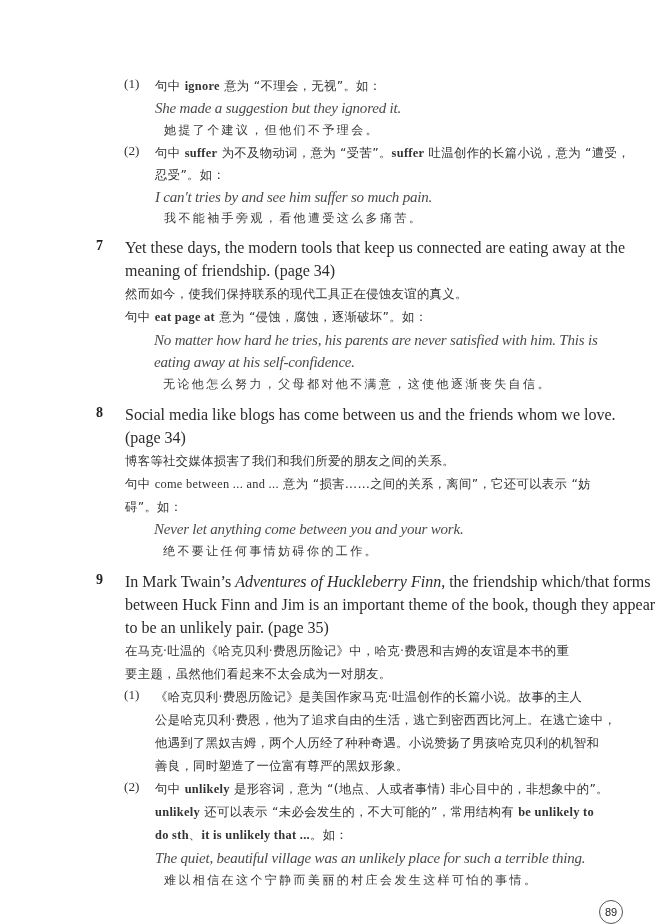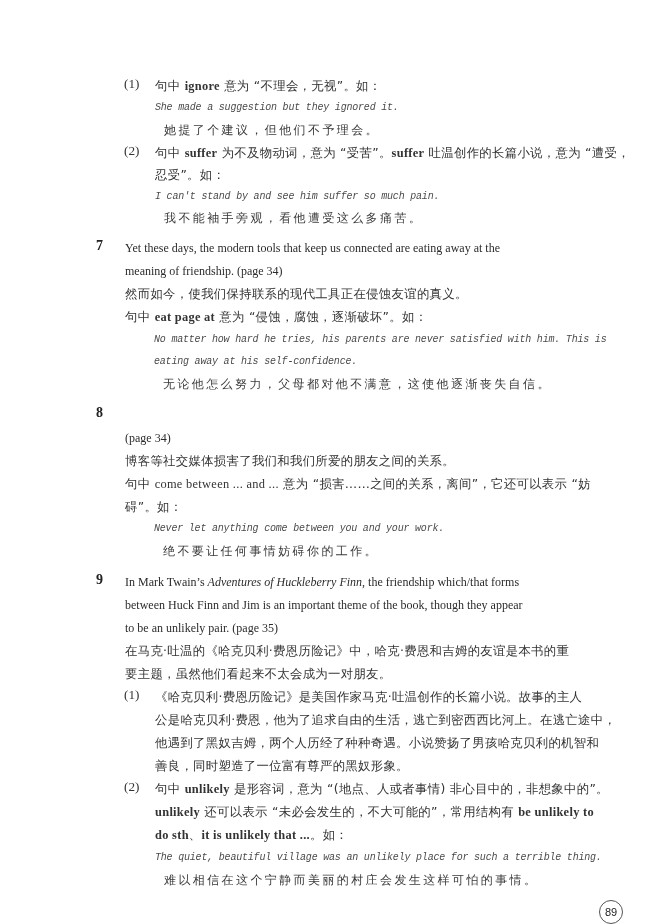--- a/index.html
+++ b/index.html
@@ -1,23 +1,23 @@
 <!DOCTYPE html>
 <html><head>
 <meta charset="utf-8">
 <style>
   html, body { margin: 0; padding: 0; }
   body {
     width: 670px; height: 924px; background: #ffffff; position: relative; overflow: hidden;
     font-family: "Liberation Serif", "DejaVu Serif", serif; color: #2a2a2a;
   }
   .page { position: absolute; left: 0; top: 0; width: 670px; height: 924px; }
-  .line { position: absolute; white-space: nowrap; font-size: 12px; line-height: 20px; color: #2b2b2b; }
+  .line { position: absolute; white-space: nowrap; font-size: 16px; line-height: 20px; color: #2b2b2b; }
   .zh { font-family: "DejaVu Sans", sans-serif; font-size: 12.4px; color: #333; letter-spacing: 0.3px; }
-  .ex-en { font-family: Liberation Mono, monospace; font-size: 10px; color: #4a4a4a; letter-spacing: -0.2px; font-style: italic; }
+  .ex-en { font-family: Liberation Serif, serif; font-size: 15px; color: #4a4a4a; letter-spacing: -0.2px; font-style: italic; }
   .ex-zh { font-family: "DejaVu Sans", sans-serif; font-size: 12px; color: #3a3a3a; letter-spacing: 2.4px; margin-left: 9px; }
   .num { position: absolute; font-weight: bold; font-size: 14px; font-family: "Liberation Serif", serif; color: #222; }
   .sub { position: absolute; font-size: 13.2px; font-family: "Liberation Serif", serif; color: #333; }
   .en { font-family: "Liberation Serif", serif; }
   .b { font-weight: bold; }
   .it { font-style: italic; }
   .pagenum {
     position: absolute; left: 599px; top: 900px; width: 22px; height: 22px; border: 1px solid #555;
     border-radius: 50%; font-size: 11px; text-align: center; line-height: 22px;
     font-family: "Liberation Sans", sans-serif; color: #222; background: #fff;
@@ -33,35 +33,36 @@
     <span>句中 </span><span class="en b">ignore</span><span> 意为 “不理会，无视”。如：</span>
   </div>
   <div class="line ex-en" style="left:155px; top:98px;">She made a suggestion but they ignored it.</div>
   <div class="line ex-zh" style="left:155px; top:120px;">她提了个建议，但他们不予理会。</div>
 
   <div class="sub" style="left:124px; top:143px;">(2)</div>
   <div class="line zh" style="left:155px; top:143px;">
     <span>句中 </span><span class="en b">suffer</span><span> 为不及物动词，意为 “受苦”。</span><span class="en b">suffer</span><span> 吐温创作的长篇小说，意为 “遭受，</span>
   </div>
   <div class="line zh" style="left:155px; top:165px;">忍受”。如：</div>
-  <div class="line ex-en" style="left:155px; top:187px;">I can't stand by and see him suffer so much pain.</div>
+  <div class="line ex-en" style="left:155px; top:187px;">I can't tries by and see him suffer so much pain.</div>
   <div class="line ex-zh" style="left:155px; top:208px;">我不能袖手旁观，看他遭受这么多痛苦。</div>
 
   <div class="num" style="left:96px; top:238px;">7</div>
   <div class="line en" style="left:125px; top:238px;">Yet these days, the modern tools that keep us connected are eating away at the</div>
   <div class="line en" style="left:125px; top:261px;">meaning of friendship. (page 34)</div>
   <div class="line zh" style="left:125px; top:284px;">然而如今，使我们保持联系的现代工具正在侵蚀友谊的真义。</div>
   <div class="line zh" style="left:125px; top:307px;">
     <span>句中 </span><span class="en b">eat page at</span><span> 意为 “侵蚀，腐蚀，逐渐破坏”。如：</span>
   </div>
   <div class="line ex-en" style="left:154px; top:330px;">No matter how hard he tries, his parents are never satisfied with him. This is</div>
   <div class="line ex-en" style="left:154px; top:352px;">eating away at his self-confidence.</div>
   <div class="line ex-zh" style="left:154px; top:374px;">无论他怎么努力，父母都对他不满意，这使他逐渐丧失自信。</div>
 
   <div class="num" style="left:96px; top:405px;">8</div>
+  <div class="line en" style="left:125px; top:405px;">Social media like blogs has come between us and the friends whom we love.</div>
   <div class="line en" style="left:125px; top:428px;">(page 34)</div>
   <div class="line zh" style="left:125px; top:451px;">博客等社交媒体损害了我们和我们所爱的朋友之间的关系。</div>
   <div class="line zh" style="left:125px; top:474px;">
     <span>句中 </span><span class="en">come between ... and ...</span><span> 意为 “损害……之间的关系，离间”，它还可以表示 “妨</span>
   </div>
   <div class="line zh" style="left:125px; top:497px;">碍”。如：</div>
   <div class="line ex-en" style="left:154px; top:519px;">Never let anything come between you and your work.</div>
   <div class="line ex-zh" style="left:154px; top:541px;">绝不要让任何事情妨碍你的工作。</div>
 
   <div class="num" style="left:96px; top:572px;">9</div>

